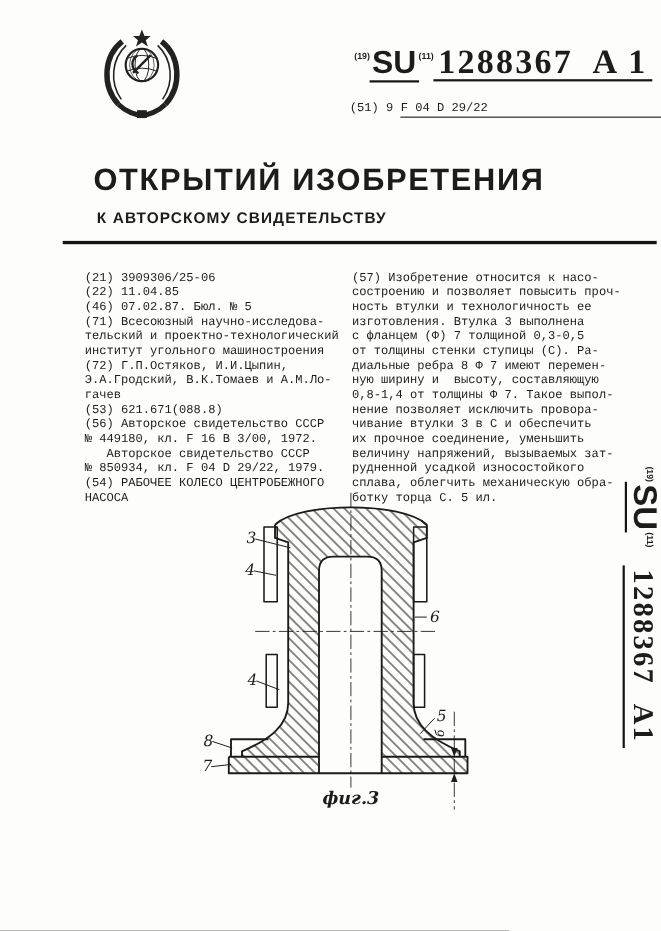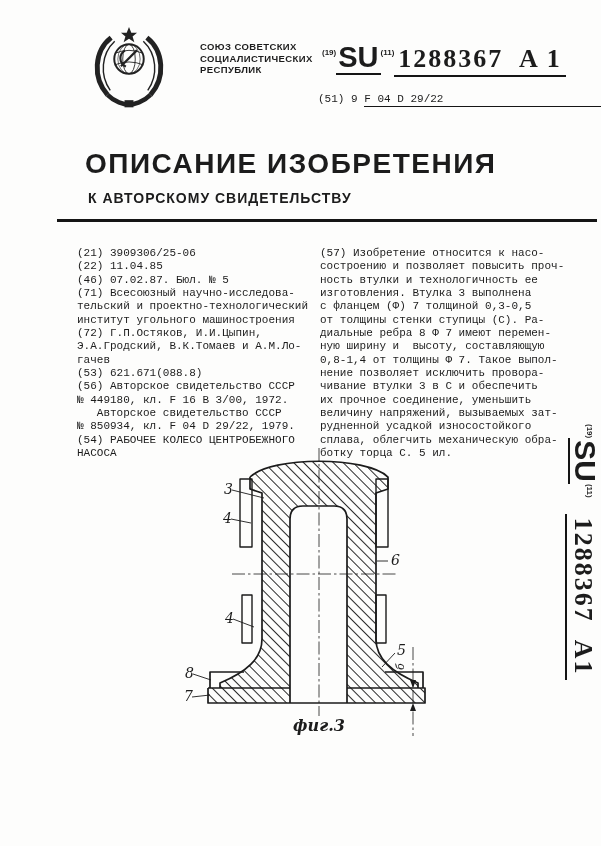--- a/index.html
+++ b/index.html
@@ -6,21 +6,21 @@
   .page{position:relative;width:601px;height:846px;background:#fdfdfc;color:#1c1c1c;
         font-family:"Liberation Sans",sans-serif;overflow:hidden;margin:0 auto;}
   .abs{position:absolute;}
   
   .emblem{left:84px;top:26px;width:90px;height:84px;}
   .union{left:200px;top:41px;font-size:9.5px;font-weight:bold;line-height:11.5px;
          letter-spacing:.4px;white-space:pre;}
   .publine{left:322px;top:42px;white-space:nowrap;}
   .tiny{font-size:8px;font-weight:bold;vertical-align:12px;letter-spacing:0;}
   .su{font-size:29px;font-weight:bold;border-bottom:2.5px solid #151515;padding:0 2px;line-height:31px;display:inline-block;}
-  .num{font-size:26px;font-weight:bold;font-family:"Liberation Serif",serif;letter-spacing:2px;
+  .num{font-size:31px;font-weight:bold;font-family:"Liberation Serif",serif;letter-spacing:2px;
        border-bottom:2.5px solid #151515;padding:0 4px 2px 4px;margin-left:0;display:inline-block;line-height:28px;white-space:pre;}
   .ipc{left:318px;top:93px;font-family:"Liberation Mono",monospace;font-size:11px;white-space:nowrap;}
   .ipc .code{display:inline-block;width:246px;border-bottom:1.5px solid #151515;padding-bottom:1px;}
   .committee{left:88px;top:113px;font-size:10px;font-weight:bold;line-height:12px;
              letter-spacing:.3px;white-space:pre;}
   .doc-title{left:85px;top:148px;font-size:28px;font-weight:bold;letter-spacing:1.5px;white-space:nowrap;}
   .doc-subtitle{left:88px;top:190px;font-size:14px;font-weight:bold;letter-spacing:1px;white-space:nowrap;text-align:center;}
   .rule{left:57px;top:219px;width:540px;height:3px;background:#151515;}
   
   .col{font-family:"Liberation Mono",monospace;font-size:11px;line-height:13.35px;white-space:pre;}
@@ -53,34 +53,31 @@
       <path d="M45.5,27.5 C39,31 38,41 46.5,45.5" stroke-width="2.4"></path>
       <path d="M30,13 C11,28 9,58 26,77" stroke-width="5.5"></path>
       <path d="M70,13 C89,28 91,58 74,77" stroke-width="5.5"></path>
       <path d="M34,17 C19,31 17,55 29,72" stroke-width="1.6"></path>
       <path d="M66,17 C81,31 83,55 71,72" stroke-width="1.6"></path>
       <path d="M26,77 C34,85 44,88 50,88 C56,88 66,85 74,77" stroke-width="5"></path>
       <rect x="45" y="83" width="10" height="8" fill="#222" stroke="none"></rect>
     </g>
   </svg>
 
-  <div class="abs union">СОЮЗ СОВЕТСКИХ
-СОЦИАЛИСТИЧЕСКИХ
-РЕСПУБЛИК</div>
 
   <div class="abs publine">
     <span class="tiny">(19)</span><span class="su">SU</span><span class="tiny">(11)</span><span class="num">1288367  A 1</span>
   </div>
 
   <div class="abs ipc">
     <span>(51) 9 </span><span class="code">F 04 D 29/22</span>
   </div>
 
 
-  <div class="abs doc-title">ОПИСАНИЕ ИЗОБРЕТЕНИЯ</div>
+  <div class="abs doc-title">ОТКРЫТИЙ ИЗОБРЕТЕНИЯ</div>
   <div class="abs doc-subtitle">К АВТОРСКОМУ СВИДЕТЕЛЬСТВУ</div>
   <div class="abs rule"></div>
 
   <div class="abs col col-left">(21) 3909306/25-06
 (22) 11.04.85
 (46) 07.02.87. Бюл. № 5
 (71) Всесоюзный научно-исследова-
 тельский и проектно-технологический
 институт угольного машиностроения
 (72) Г.П.Остяков, И.И.Цыпин,

